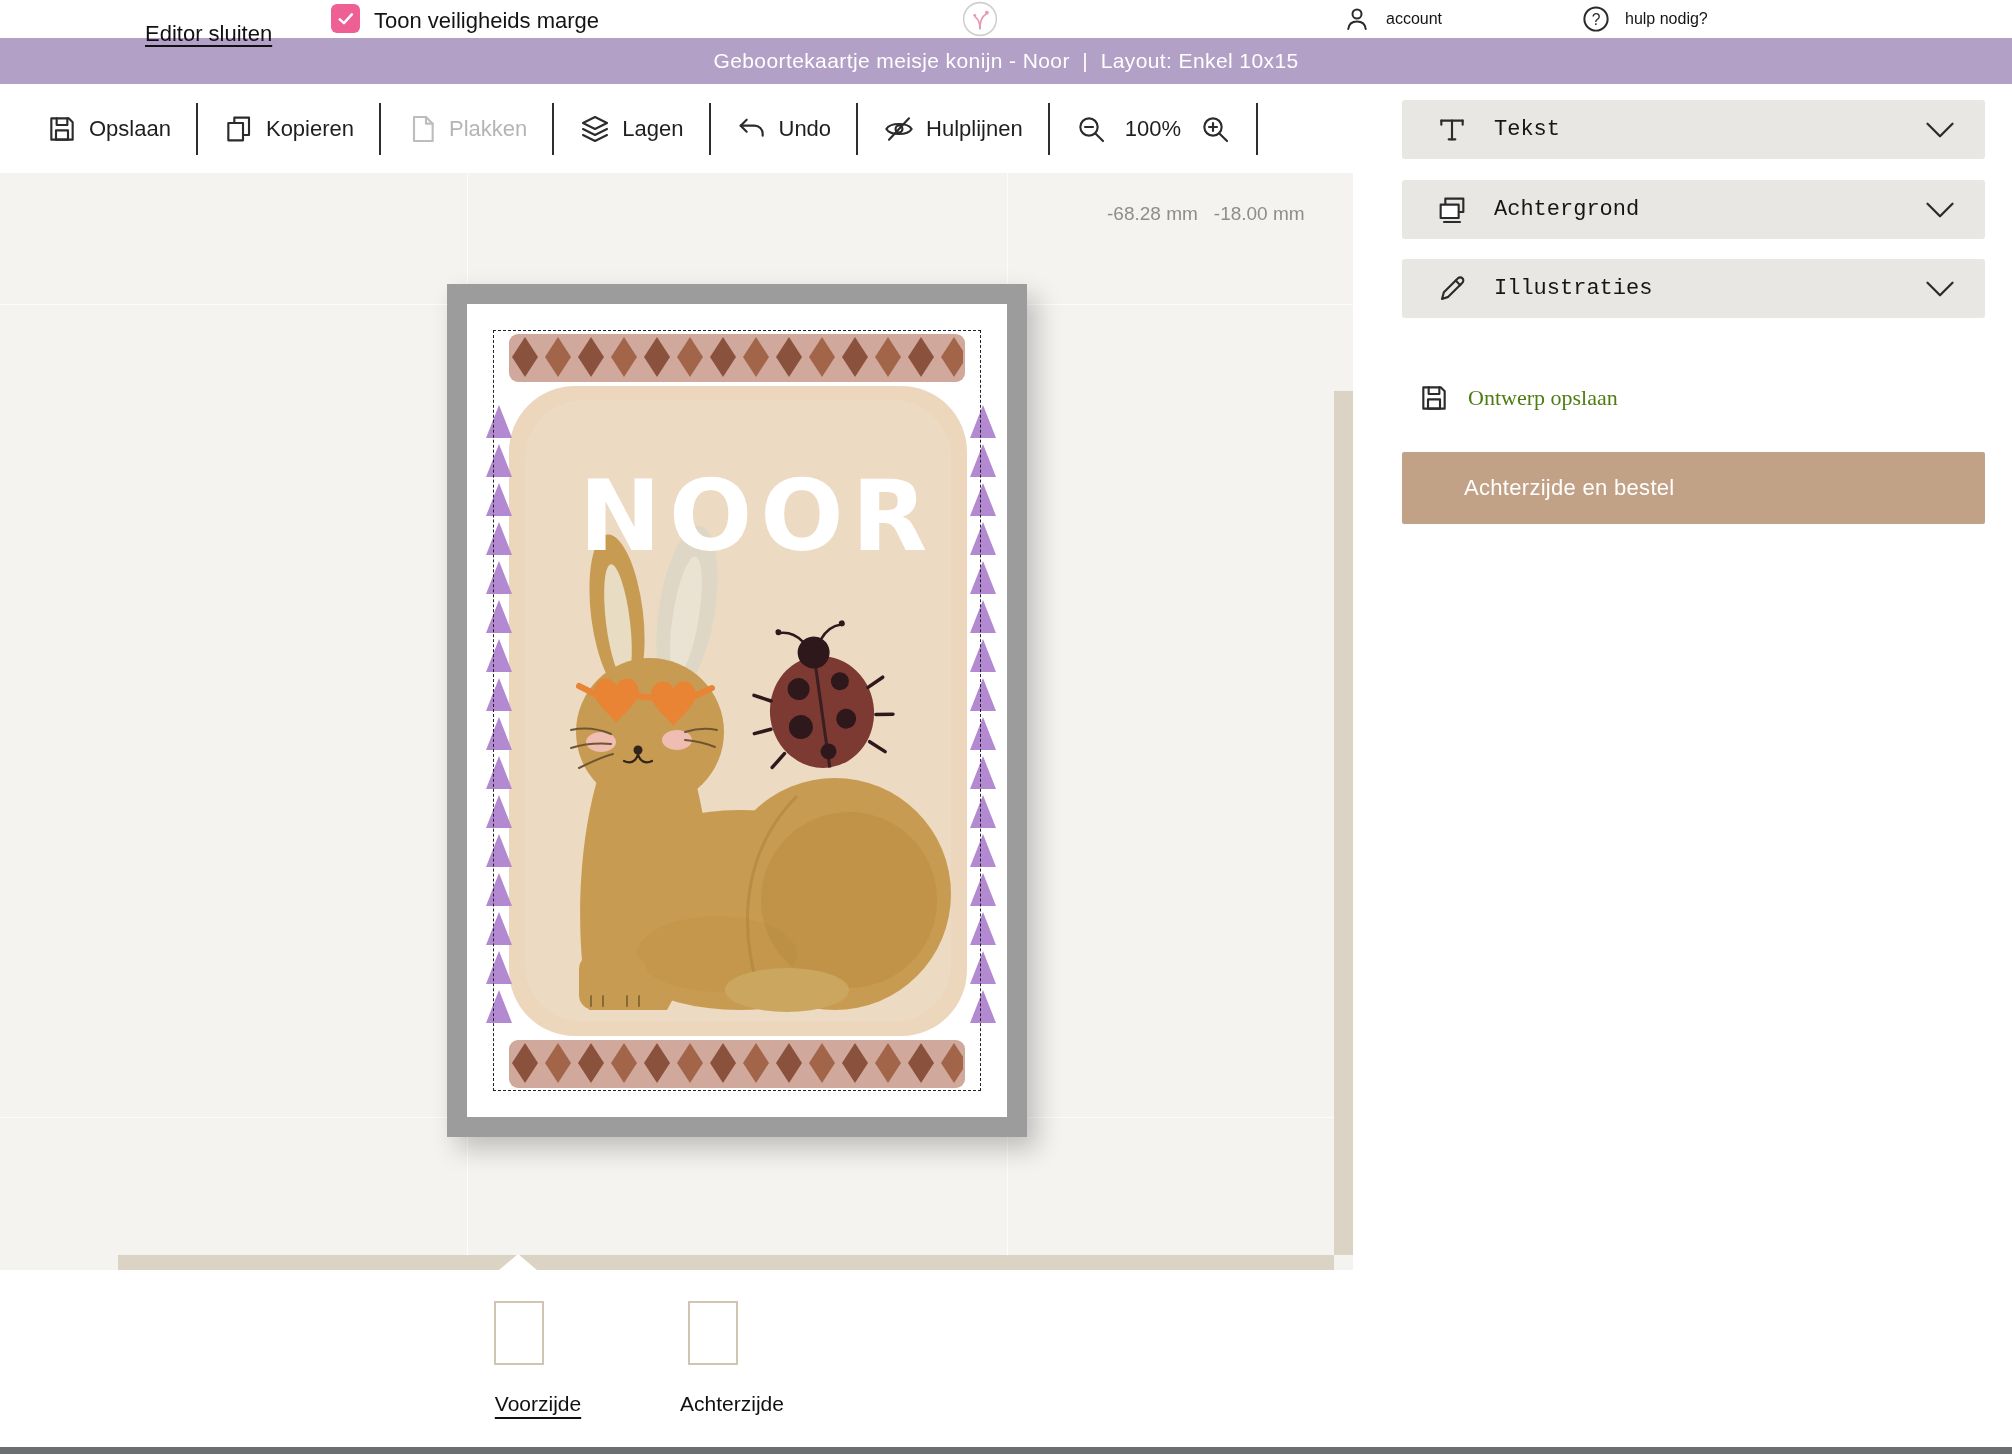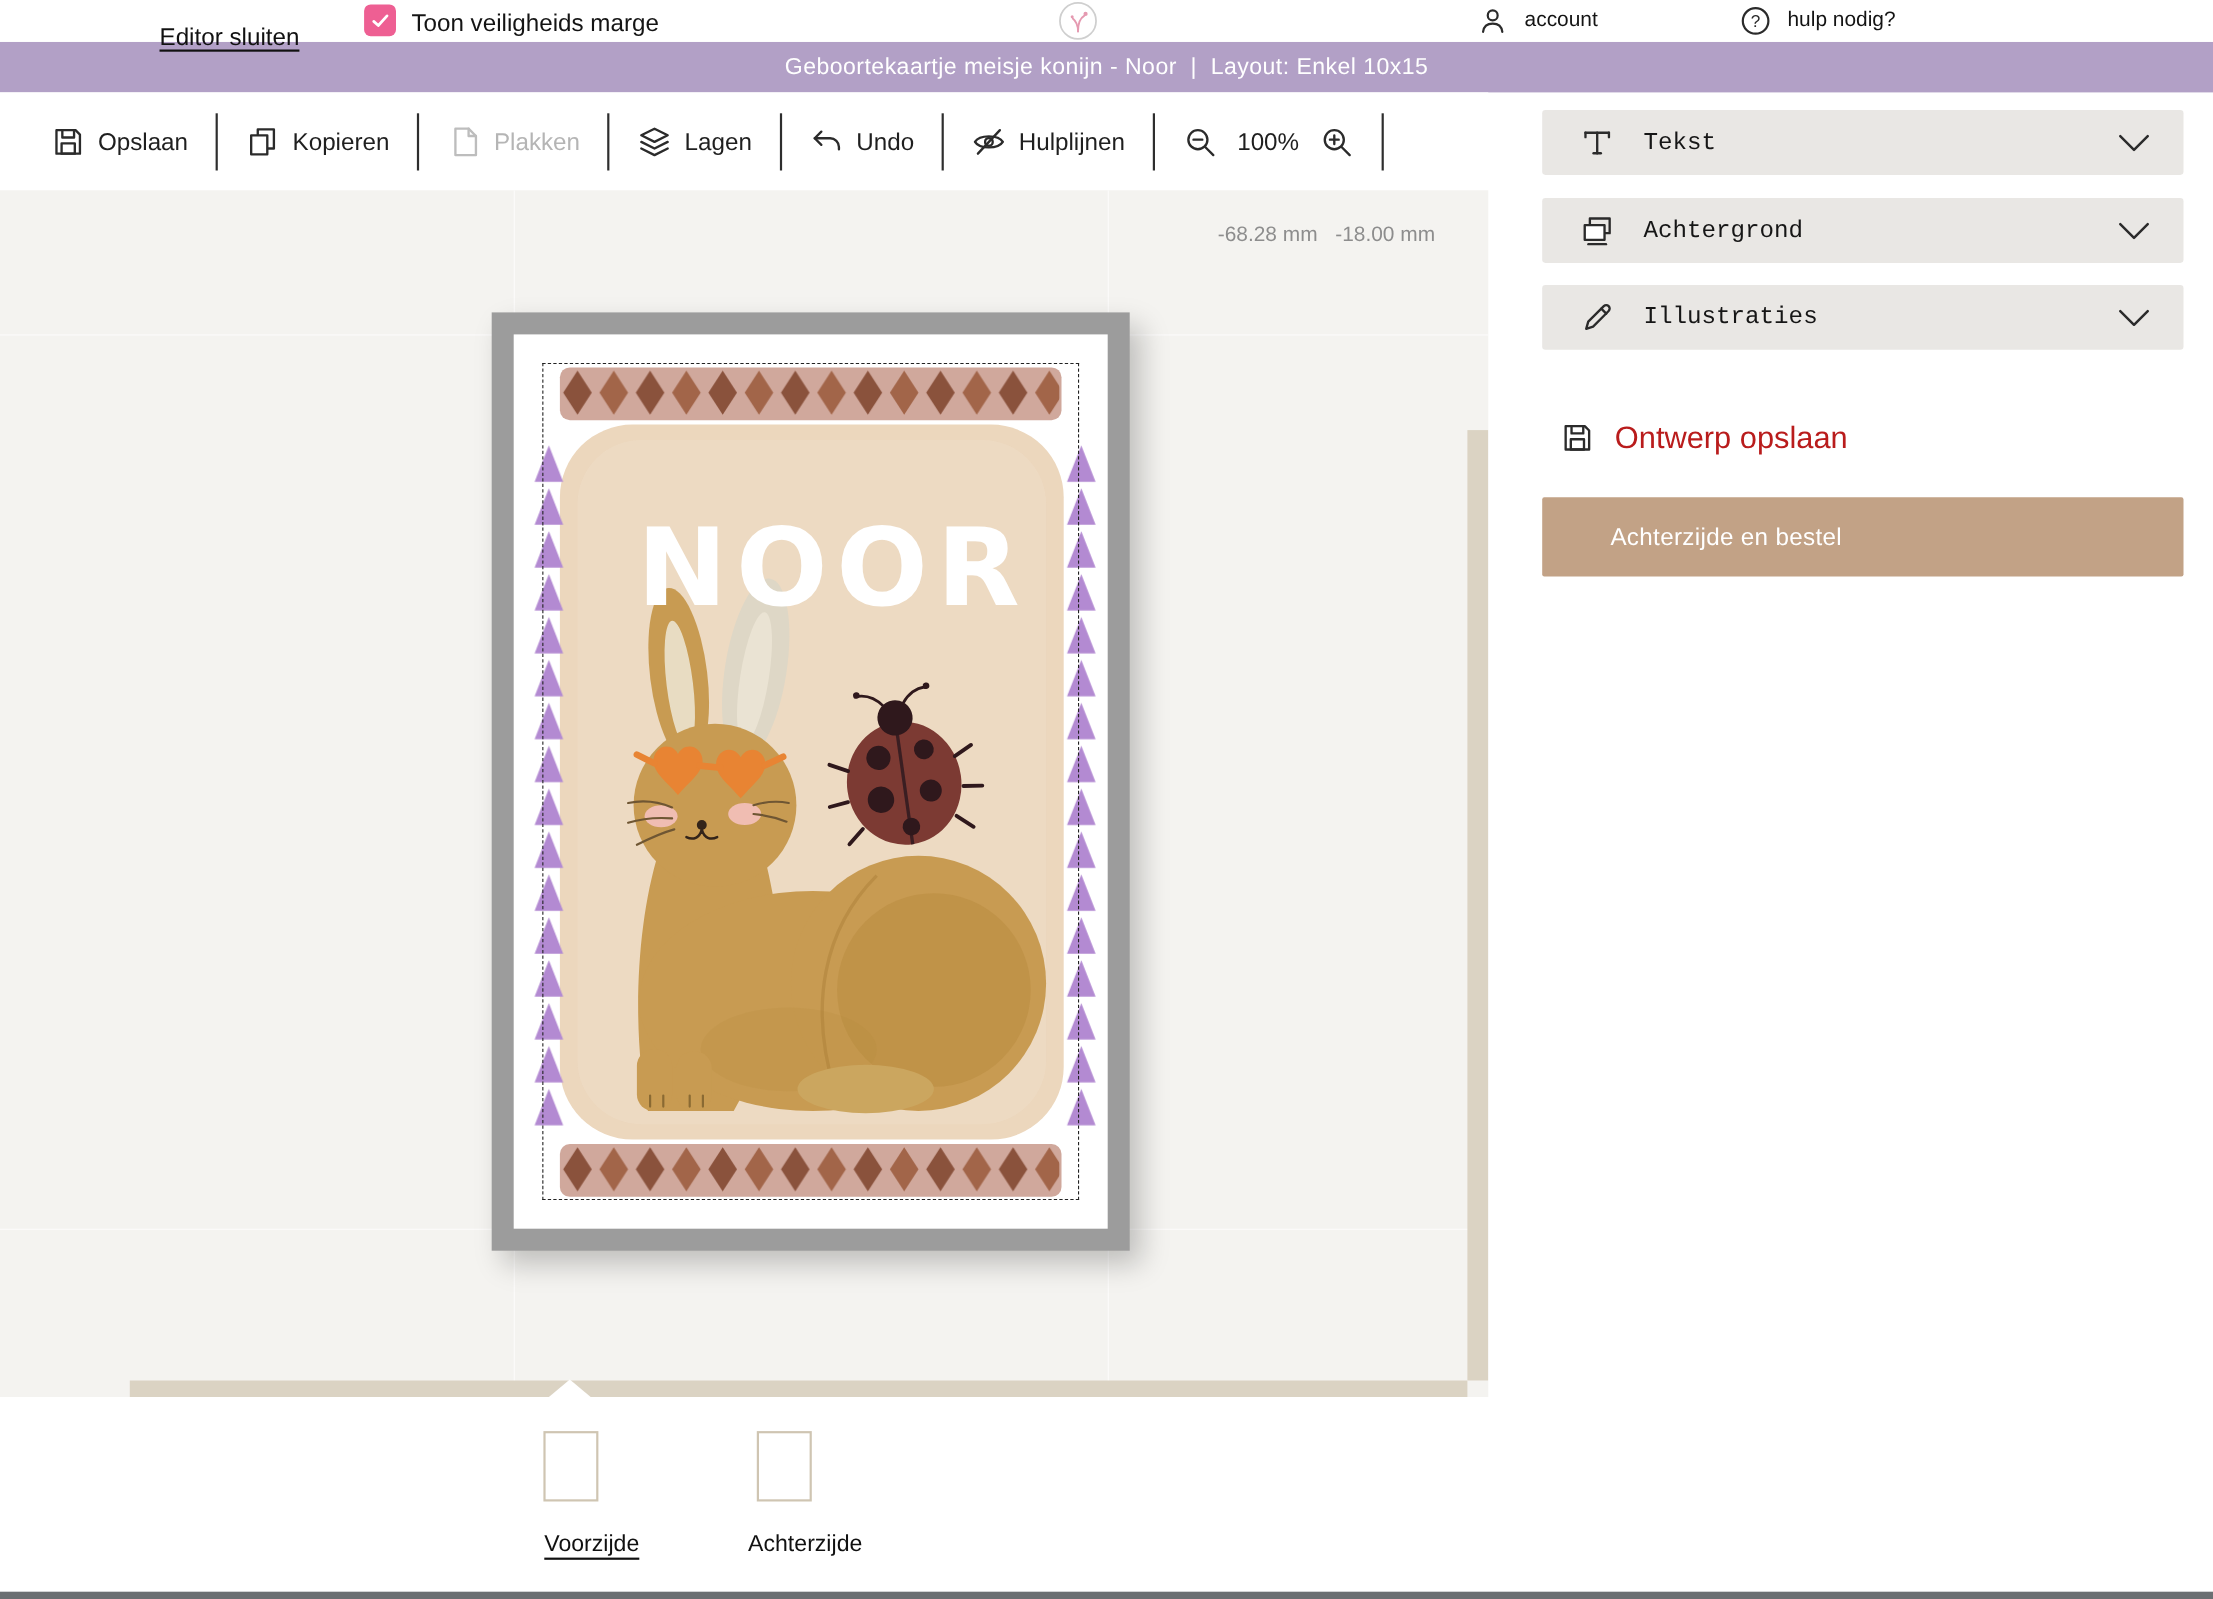--- a/index.html
+++ b/index.html
@@ -6,21 +6,21 @@
   html,body{width:2012px;height:1454px;background:#ffffff;font-family:"Liberation Sans",sans-serif;position:relative;overflow:hidden;color:#1c1c1c;}
   svg{display:block;}
 
   
   .topbar{position:absolute;left:0;top:0;width:2012px;height:38px;background:#fff;z-index:10;}
   .close-link{position:absolute;left:145px;top:21px;font-size:22px;color:#111;text-decoration:underline;text-underline-offset:4px;cursor:pointer;white-space:nowrap;}
   .cb{position:absolute;left:331px;top:4px;width:29px;height:29px;background:#ee5f93;border-radius:6px;display:flex;align-items:center;justify-content:center;cursor:pointer;}
   .cb-label{position:absolute;left:374px;top:8px;font-size:22px;color:#141414;white-space:nowrap;}
   .brand{position:absolute;left:962px;top:1px;width:36px;height:36px;}
   .top-item{position:absolute;top:4px;display:flex;align-items:center;gap:14px;cursor:pointer;}
-  .top-item .tp-label{font-size:19px;color:#141414;white-space:nowrap;}
+  .top-item .tp-label{font-size:16px;color:#141414;white-space:nowrap;}
 
   
   .titlebar{position:absolute;left:0;top:38px;width:2012px;height:46px;background:#b2a0c6;display:flex;align-items:center;justify-content:center;}
   .titlebar .ttext{color:#ffffff;font-size:21px;letter-spacing:.4px;white-space:pre;}
 
   
   .toolbar{position:absolute;left:0;top:84px;width:1353px;height:89px;background:#fff;display:flex;align-items:center;padding-left:46px;}
   .titem{display:flex;align-items:center;gap:11px;white-space:nowrap;cursor:pointer;}
   .titem .tlabel{font-size:22px;color:#1f1f1f;}
   .titem.disabled{cursor:default;}
@@ -41,21 +41,21 @@
   .hscroll{position:absolute;left:118px;top:1082px;width:1216px;height:15px;background:#dbd3c3;z-index:2;cursor:pointer;}
   .vscroll{position:absolute;left:1334px;top:218px;width:19px;height:864px;background:#dbd3c3;z-index:2;cursor:pointer;}
   .notch{position:absolute;left:499px;top:1081px;width:0;height:0;border-left:19px solid transparent;border-right:19px solid transparent;border-bottom:16px solid #ffffff;z-index:3;}
 
   
   .panel{position:absolute;left:1402px;width:583px;height:59px;background:#e9e7e4;border-radius:3px;display:flex;align-items:center;cursor:pointer;z-index:11;font-family:Liberation Mono, monospace;}
   .panel .picon{margin-left:34px;flex:0 0 auto;}
   .panel .plabel{margin-left:26px;font-size:22px;color:#161616;}
   .panel .chev{margin-left:auto;margin-right:30px;flex:0 0 auto;}
   .save-design{position:absolute;left:1418px;top:382px;display:flex;align-items:center;gap:18px;cursor:pointer;z-index:11;}
-  .save-design .sd-label{font-size:28px;color:#b91c1c;white-space:nowrap;}
+  .save-design .sd-label{font-size:22px;color:#4d7c0f;white-space:nowrap;font-family:Liberation Serif, serif;}
   .order-btn{position:absolute;left:1402px;top:452px;width:583px;height:72px;background:#c2a286;border-radius:2px;display:flex;align-items:center;padding-left:62px;cursor:pointer;z-index:11;}
   .order-btn .ob-label{color:#ffffff;font-size:22px;letter-spacing:.3px;}
 
   
   .thumb{position:absolute;top:1301px;width:50px;height:64px;background:#fff;border:2px solid #cfc5b2;cursor:pointer;}
   .pg-label{position:absolute;top:1392px;transform:translateX(-50%);font-size:21px;color:#111;cursor:pointer;white-space:nowrap;margin-left:19px;}
   .pg-label.selected{text-decoration:underline;text-underline-offset:6px;}
   .bottom-edge{position:absolute;left:0;top:1447px;width:2012px;height:7px;background:#6b6f72;}
 
   

